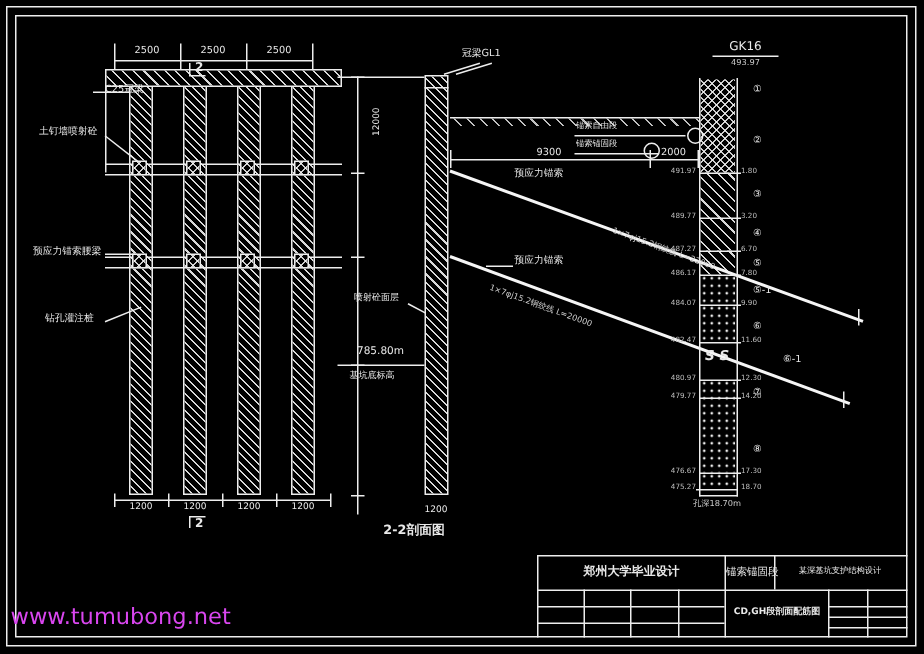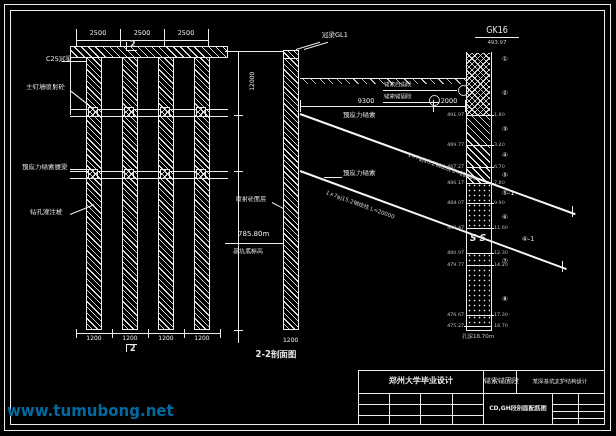--- a/index.html
+++ b/index.html
@@ -13,21 +13,21 @@
   .tr{text-align:right;}
   .rotl{transform-origin:left center;}
   .box{position:absolute;border:1px solid #ededed;box-sizing:border-box;background:#000;}
   .hatch45{background-image:repeating-linear-gradient(45deg,transparent 0 3px,rgba(240,240,240,.9) 3px 4px);}
   .hatch45w{background-image:repeating-linear-gradient(45deg,transparent 0 4px,rgba(240,240,240,.9) 4px 5px);}
   .cross{background-image:repeating-linear-gradient(45deg,transparent 0 3px,rgba(240,240,240,.85) 3px 4px),
                          repeating-linear-gradient(135deg,transparent 0 3px,rgba(240,240,240,.85) 3px 4px);}
   .dots{background-image:radial-gradient(rgba(255,255,255,.95) .7px,transparent 1.1px);background-size:5px 5px;}
   .gndtick{background-image:repeating-linear-gradient(45deg,transparent 0 5px,rgba(240,240,240,.8) 5px 6px);}
   .wm-brand{position:absolute;color:#5e574e;font-weight:bold;z-index:60;letter-spacing:2px;}
-  .wm-site{position:absolute;color:#0369a1;font-weight:bold;z-index:60;}
+  .wm-site{position:absolute;color:#d946ef;font-weight:normal;z-index:60;}
 </style>
 </head>
 <body>
 
 <div class="canvas">
 
   <div class="box" style="left:4px;top:4px;width:607px;height:427px;background:transparent;"></div>
   <div class="box" style="left:10px;top:10px;width:595px;height:415px;background:transparent;"></div>
 
   <div class="box hatch45w" style="left:70px;top:46px;width:158px;height:12px;"></div>
@@ -71,21 +71,21 @@
   <div class="t tc" style="left:82px;top:335px;width:24px;font-size:6px;">1200</div>
   <div class="t tc" style="left:118px;top:335px;width:24px;font-size:6px;">1200</div>
   <div class="t tc" style="left:154px;top:335px;width:24px;font-size:6px;">1200</div>
   <div class="t tc" style="left:190px;top:335px;width:24px;font-size:6px;">1200</div>
 
   <div class="vl" style="left:126px;top:344px;height:8px;"></div>
   <div class="hl" style="left:126px;top:344px;width:11px;"></div>
   <div class="t" style="left:130px;top:345px;font-size:8px;font-weight:bold;">2</div>
 
 
-  <div class="t" style="left:22px;top:56px;padding-left:24px;">C25冠梁</div>
+  <div class="t" style="left:46px;top:56px;padding-left:24px;">C25冠梁</div>
   <div class="hl" style="left:62px;top:61px;width:24px;"></div>
   <div class="t" style="left:26px;top:84px;">土钉墙喷射砼</div>
   <div class="hl rotl" style="left:70px;top:90px;width:28px;transform:rotate(38deg);"></div>
   <div class="t" style="left:22px;top:164px;">预应力锚索腰梁</div>
   <div class="hl" style="left:70px;top:169px;width:20px;"></div>
   <div class="t" style="left:30px;top:209px;">钻孔灌注桩</div>
   <div class="hl rotl" style="left:70px;top:214px;width:26px;transform:rotate(-22deg);"></div>
 
   <div class="hl" style="left:225px;top:51px;width:58px;"></div>
   <div class="vl" style="left:238px;top:51px;height:292px;"></div>
@@ -98,21 +98,21 @@
 
   <div class="hl" style="left:225px;top:243px;width:58px;"></div>
   <div class="t" style="left:238px;top:231px;font-size:7px;">785.80m</div>
   <div class="t" style="left:233px;top:248px;font-size:6px;">基坑底标高</div>
   <div class="t" style="left:236px;top:196px;font-size:6px;">喷射砼面层</div>
   <div class="hl rotl" style="left:272px;top:202px;width:13px;transform:rotate(28deg);"></div>
 
   <div class="abs hatch45" style="left:283px;top:50px;width:16px;height:280px;border:1px solid #ededed;box-sizing:border-box;"></div>
   <div class="hl" style="left:283px;top:58px;width:16px;"></div>
 
-  <div class="t" style="left:322px;top:32px;font-size:6.5px;">冠梁GL1</div>
+  <div class="t" style="left:308px;top:32px;font-size:6.5px;">冠梁GL1</div>
   <div class="hl rotl" style="left:296px;top:49px;width:25px;transform:rotate(-17deg);"></div>
   <div class="hl rotl" style="left:304px;top:49px;width:25px;transform:rotate(-17deg);"></div>
 
   <div class="hl" style="left:300px;top:78px;width:166px;"></div>
   <div class="abs gndtick" style="left:300px;top:79px;width:166px;height:5px;"></div>
 
   <div class="hl" style="left:300px;top:106px;width:166px;"></div>
   <div class="vl" style="left:300px;top:100px;height:12px;"></div>
   <div class="vl" style="left:433px;top:100px;height:12px;"></div>
   <div class="vl" style="left:465px;top:100px;height:12px;"></div>

